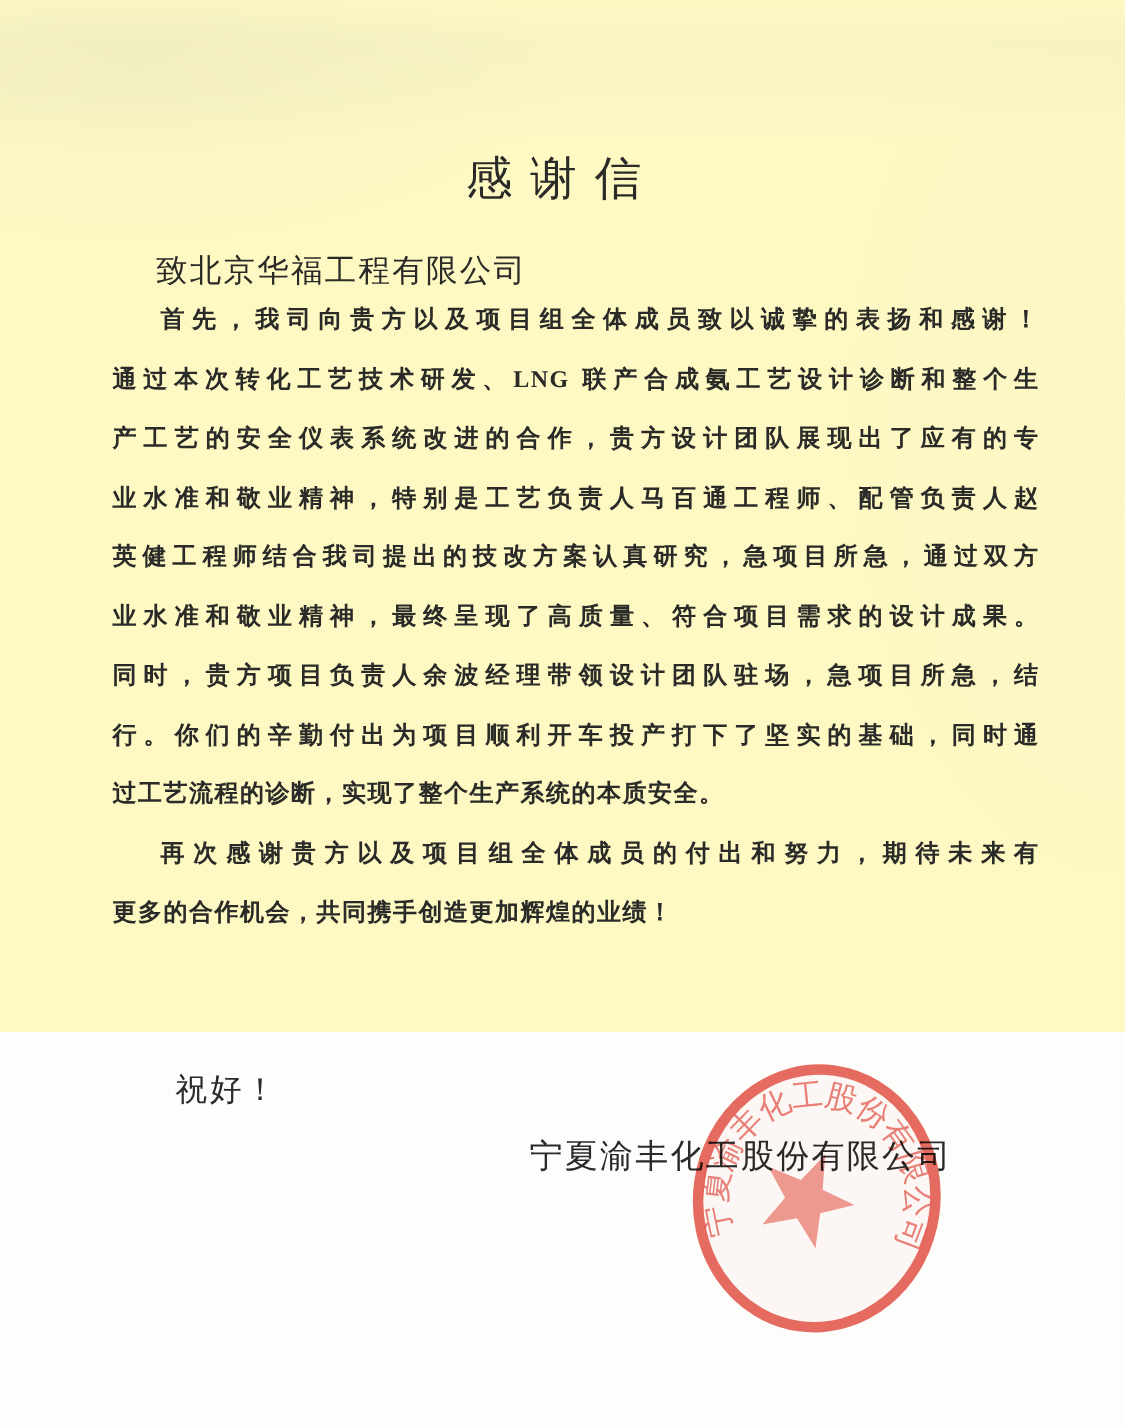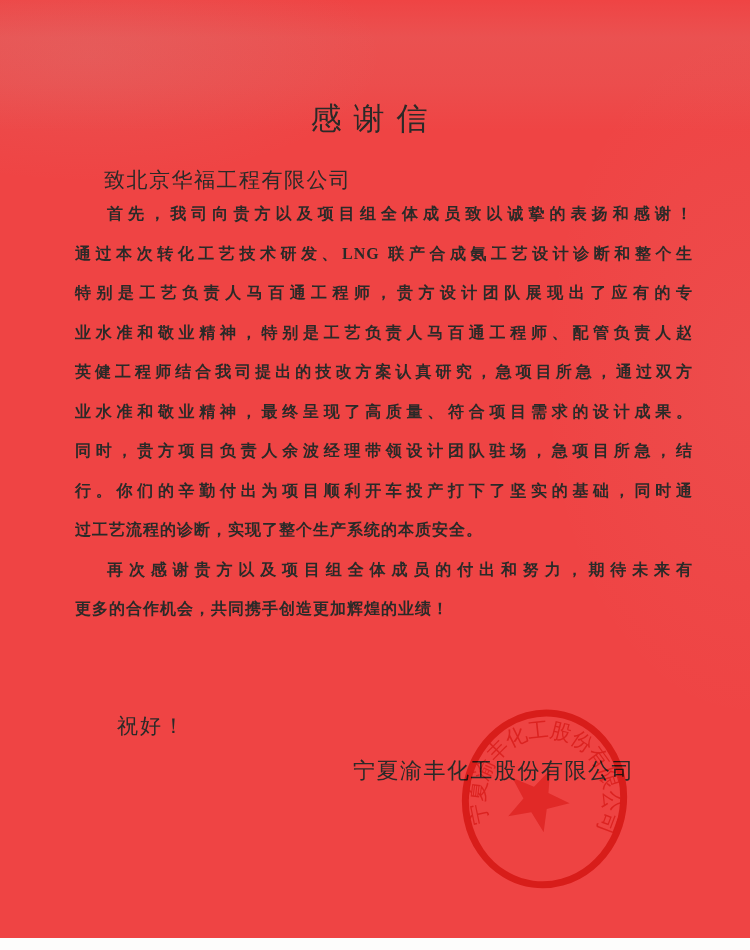--- a/index.html
+++ b/index.html
@@ -5,22 +5,22 @@
   html, body { margin: 0; padding: 0; }
   body {
     width: 750px; height: 950px;
     background: #fdfdfc;
     font-family: "Liberation Serif", "DejaVu Serif", serif;
     color: #2a2a28;
     overflow: hidden;
   }
   .page {
     position: relative;
-    width: 750px; height: 938px;
-    background: #ef4444;
+    width: 750px; height: 688px;
+    background: #fef9c3;
   }
   
   .scan-shade {
     position: absolute; inset: 0;
     background:
       linear-gradient(180deg, rgba(210,210,205,0.00) 0%, rgba(195,195,190,0.10) 4%, rgba(195,195,190,0.07) 9%, rgba(255,255,255,0) 14%),
       radial-gradient(ellipse 420px 180px at 12% 6%, rgba(185,185,180,0.10), rgba(255,255,255,0) 70%),
       radial-gradient(ellipse 300px 500px at 100% 40%, rgba(200,200,195,0.06), rgba(255,255,255,0) 70%);
     pointer-events: none;
   }
@@ -77,21 +77,21 @@
 <div class="page">
   <div class="scan-shade"></div>
 
   <div class="title">感谢信</div>
 
   <div class="greeting">致北京华福工程有限公司</div>
 
   <div class="body-block">
     <div class="line justify indent">首先，我司向贵方以及项目组全体成员致以诚挚的表扬和感谢！</div>
     <div class="line justify">通过本次转化工艺技术研发、LNG 联产合成氨工艺设计诊断和整个生</div>
-    <div class="line justify">特别是工艺负责人马百通工程师，贵方设计团队展现出了应有的专</div>
+    <div class="line justify">产工艺的安全仪表系统改进的合作，贵方设计团队展现出了应有的专</div>
     <div class="line justify">业水准和敬业精神，特别是工艺负责人马百通工程师、配管负责人赵</div>
     <div class="line justify">英健工程师结合我司提出的技改方案认真研究，急项目所急，通过双方</div>
     <div class="line justify">业水准和敬业精神，最终呈现了高质量、符合项目需求的设计成果。</div>
     <div class="line justify">同时，贵方项目负责人余波经理带领设计团队驻场，急项目所急，结</div>
     <div class="line justify">行。你们的辛勤付出为项目顺利开车投产打下了坚实的基础，同时通</div>
     <div class="line">过工艺流程的诊断，实现了整个生产系统的本质安全。</div>
     <div class="line justify indent">再次感谢贵方以及项目组全体成员的付出和努力，期待未来有</div>
     <div class="line">更多的合作机会，共同携手创造更加辉煌的业绩！</div>
   </div>
 

